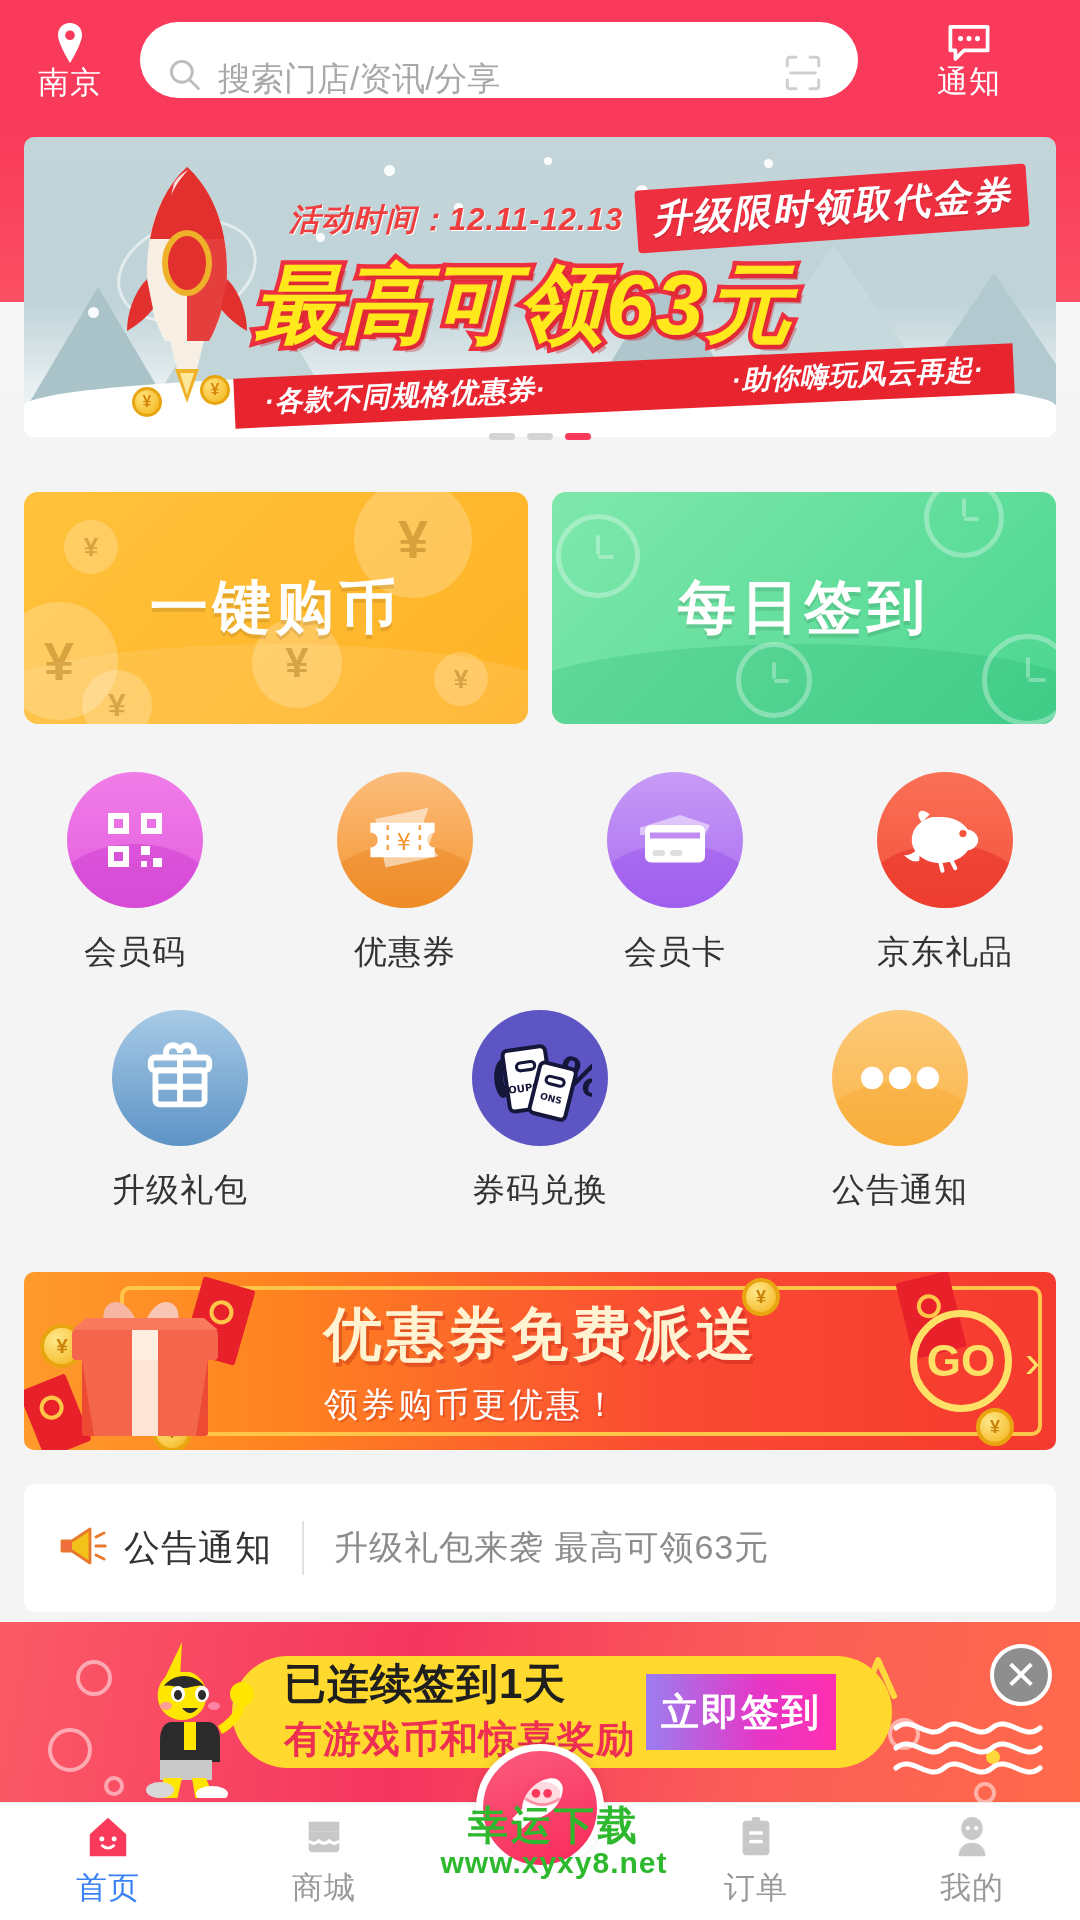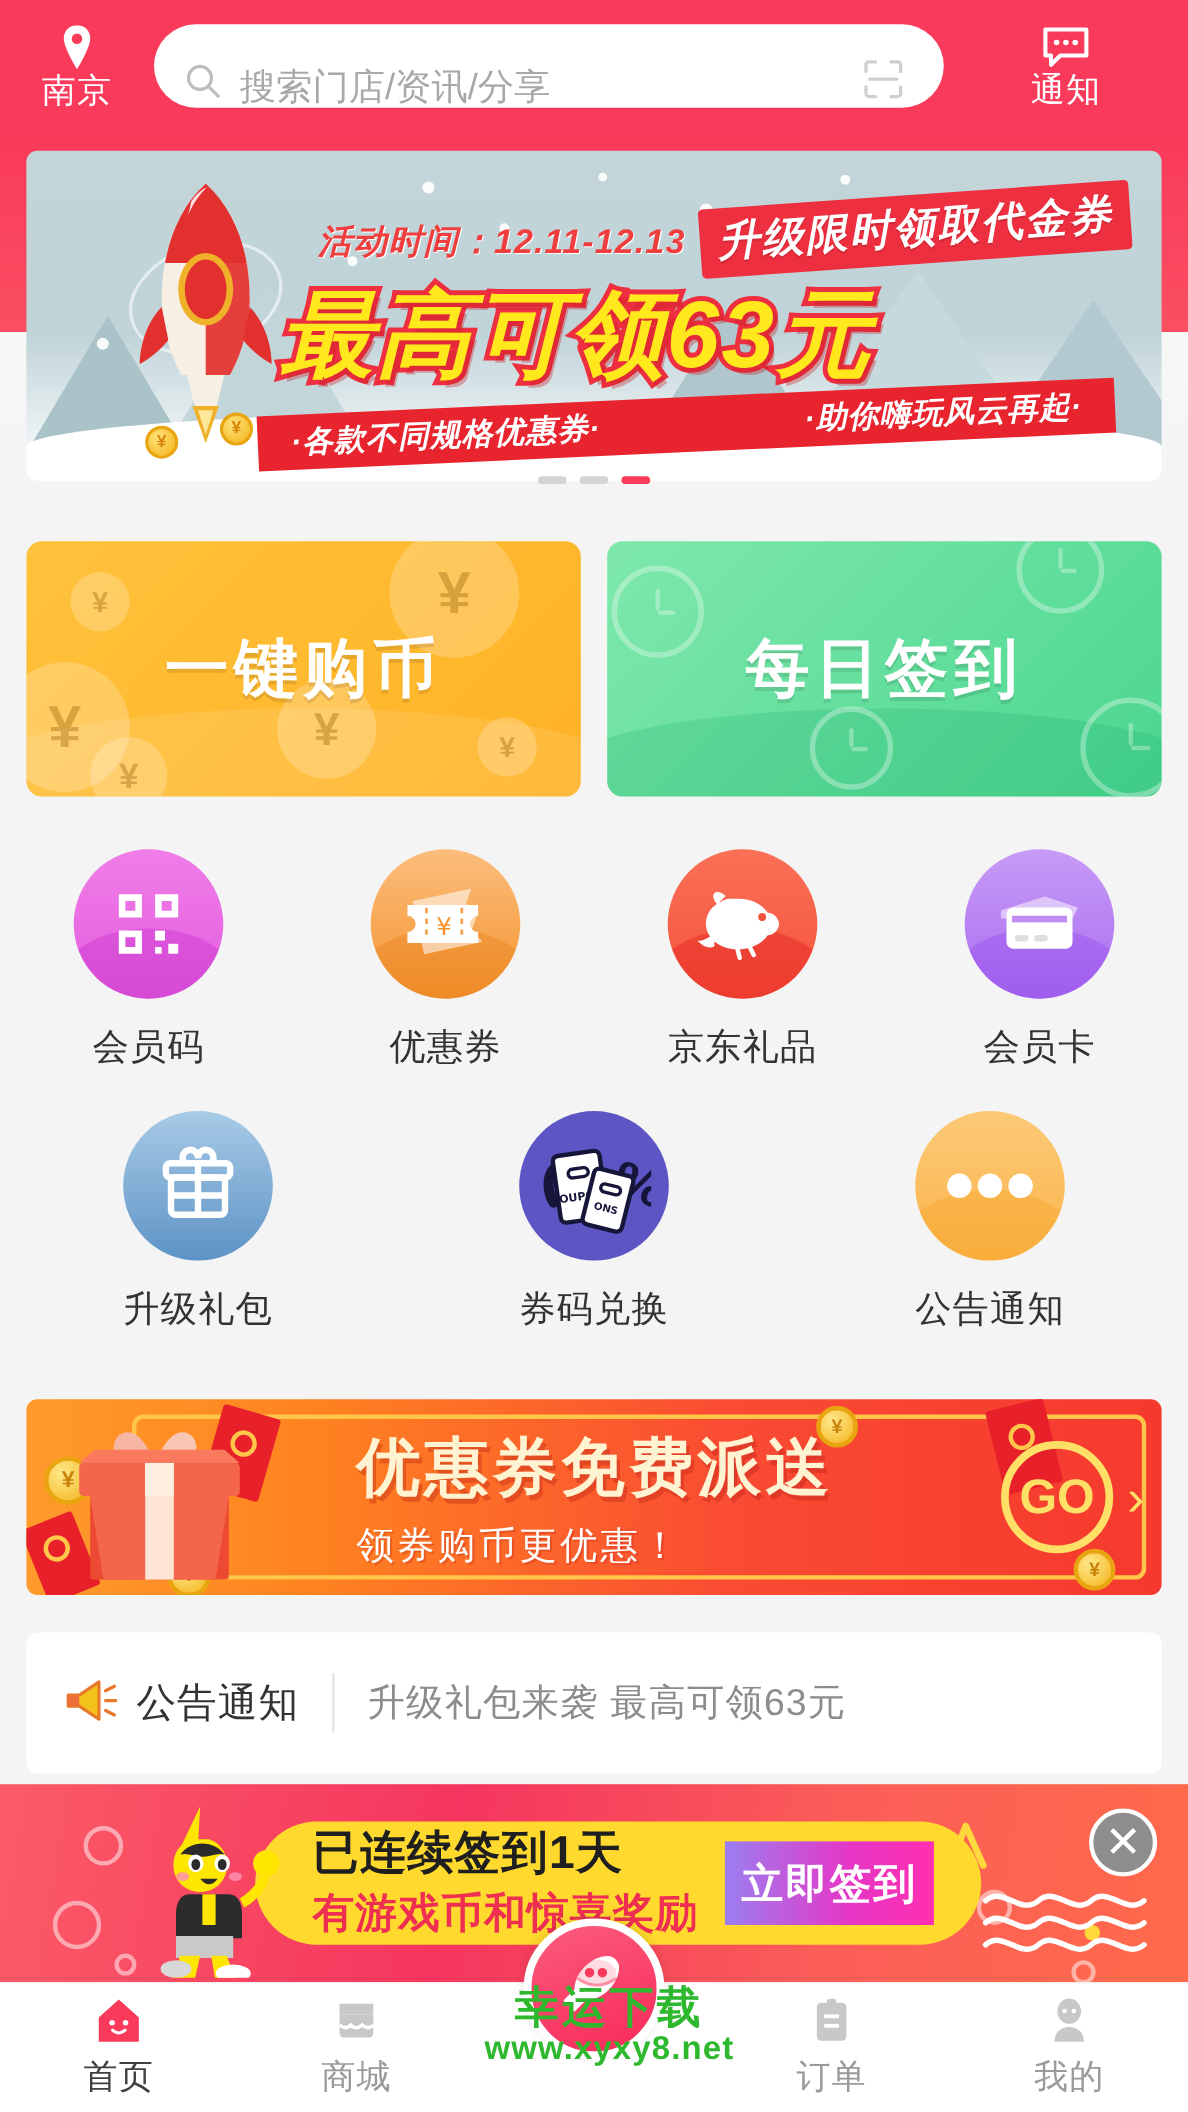--- a/index.html
+++ b/index.html
@@ -217,21 +217,21 @@
   .sg-dot { position: absolute; border-radius: 50%; background: #ffd93b; }
   .sg-card {
     position: absolute; left: 232px; top: 34px; width: 660px; height: 112px;
     background: #ffd92e; border-radius: 56px; z-index: 3;
     display: flex; 
   }
   .sg-texts { margin-left: 52px; }
   .sg-line1 { font-size: 42px; color: #1f1f1f; font-weight: bold; letter-spacing: 1px; }
   .sg-line2 { font-size: 38px; color: #ee2f52; font-weight: bold; letter-spacing: 1px; margin-top: 2px; }
   .sg-btn {
-    position: absolute; right: 43px; top: 18px; width: 190px; height: 76px;
+    position: absolute; right: 56px; top: 18px; width: 190px; height: 76px;
     background: linear-gradient(90deg, #9b7ef0 0%, #e636c6 60%, #ff2fb0 100%);
     display: flex; align-items: center; justify-content: center;
     color: #fff; font-size: 38px; letter-spacing: 2px; font-weight: bold;
     border: none; font-family: Liberation Sans, sans-serif; margin-left: 16px;
   }
   .mascot { position: absolute; left: 120px; top: 16px; width: 150px; height: 160px; z-index: 4; }
   .sg-close {
     position: absolute; right: 28px; top: 22px; width: 62px; height: 62px; z-index: 6;
     border-radius: 50%; background: #8e8e8e; border: 4px solid #fff;
     display: flex; align-items: center; justify-content: center;
@@ -245,21 +245,21 @@
     position: absolute; left: 0; bottom: 0; width: 1080px; height: 118px;
     background: #fff; display: flex; align-items: center;
     border-top: 1px solid #ededed;
   }
   .tab {
     flex: 1; height: 118px; display: flex; flex-direction: column;
     align-items: center; justify-content: center; gap: 7px;
   }
   .tab-ico { width: 46px; height: 46px; display: block; }
   .tab-label { font-size: 31px; color: #9a9a9a; letter-spacing: 1px; }
-  .tab.active .tab-label { color: #404040; }
+  .tab.active .tab-label { color: #3b82f6; }
   .tab.spacer { visibility: hidden; }
   .fab {
     position: absolute; left: 50%; transform: translateX(-50%);
     bottom: 48px; width: 128px; height: 128px; border-radius: 50%;
     background: linear-gradient(160deg, #fb5c7d 0%, #f9295a 100%);
     border: 7px solid #fff; z-index: 9;
     display: flex; align-items: center; justify-content: center;
     box-shadow: 0 -2px 10px rgba(0,0,0,.10);
   }
   .watermark {
@@ -424,45 +424,45 @@
             <path d="M3 6h26v4a3 3 0 0 0 0 6v4H3v-4a3 3 0 0 0 0-6z" fill="#fff"></path>
             <line x1="10" y1="7" x2="10" y2="19" stroke="#f5a14a" stroke-width="1" stroke-dasharray="2 2"></line>
             <line x1="23" y1="7" x2="23" y2="19" stroke="#f5a14a" stroke-width="1" stroke-dasharray="2 2"></line>
             <text x="16.5" y="17" font-size="9" fill="#f5942f" text-anchor="middle" font-family="DejaVu Sans">¥</text>
           </svg>
         </div>
         <div class="glabel">优惠券</div>
       </div>
 
       <div class="gcell">
+        <div class="gicon" style="background:linear-gradient(180deg,#c79bf6,#a96cf0);">
+          <div class="lowerwave" style="background:rgba(140,60,235,.30);"></div>
+          <svg width="80" height="64" viewBox="0 0 32 24">
+            <path d="M2 7l16-5 12 4-2 4H2z" fill="#ffffff" opacity=".5"></path>
+            <rect x="4" y="6" width="24" height="15" rx="2.5" fill="#fff"></rect>
+            <rect x="6" y="9" width="20" height="2.4" fill="#c08cf2"></rect>
+            <rect x="7" y="16" width="5" height="2.4" rx="1.2" fill="#dedede"></rect>
+            <rect x="14" y="16" width="5" height="2.4" rx="1.2" fill="#dedede"></rect>
+          </svg>
+        </div>
+        <div class="glabel">会员卡</div>
+      </div>
+
+      <div class="gcell">
         <div class="gicon" style="background:linear-gradient(180deg,#fa7056,#f4523c);">
           <div class="lowerwave" style="background:rgba(225,25,25,.38);"></div>
           <svg width="92" height="70" viewBox="0 0 36 26">
             <path d="M13 4c-4 1-8 4-8 9s5 9 11 9c5 0 9-2 11-5 2 0 4-2 4-4s-2-4-4-4c-2-3-6-5-10-5z" fill="#fff"></path>
             <path d="M12 3c-1-1-3-2-4-1s0 3 1 4z" fill="#fff"></path>
             <circle cx="25" cy="10.5" r="1.4" fill="#f4523c"></circle>
             <path d="M8 16c-2 2-4 3-6 3 2 2 4 3 6 2z" fill="#fff"></path>
             <path d="M20 20l2 4M16 21l1 4" stroke="#fff" stroke-width="1.6" stroke-linecap="round"></path>
           </svg>
         </div>
         <div class="glabel">京东礼品</div>
-      </div>
-
-      <div class="gcell">
-        <div class="gicon" style="background:linear-gradient(180deg,#c79bf6,#a96cf0);">
-          <div class="lowerwave" style="background:rgba(140,60,235,.30);"></div>
-          <svg width="80" height="64" viewBox="0 0 32 24">
-            <path d="M2 7l16-5 12 4-2 4H2z" fill="#ffffff" opacity=".5"></path>
-            <rect x="4" y="6" width="24" height="15" rx="2.5" fill="#fff"></rect>
-            <rect x="6" y="9" width="20" height="2.4" fill="#c08cf2"></rect>
-            <rect x="7" y="16" width="5" height="2.4" rx="1.2" fill="#dedede"></rect>
-            <rect x="14" y="16" width="5" height="2.4" rx="1.2" fill="#dedede"></rect>
-          </svg>
-        </div>
-        <div class="glabel">会员卡</div>
       </div>
     </div>
 
     <div class="grow">
 
       <div class="gcell">
         <div class="gicon" style="background:linear-gradient(180deg,#a8cbe6,#5d93c6);">
           <svg width="76" height="76" viewBox="0 0 26 26">
             <path d="M9 6a2.4 2.4 0 1 1 4-1.6 2.4 2.4 0 1 1 4 1.6" fill="none" stroke="#fff" stroke-width="2"></path>
             <rect x="3" y="6" width="20" height="4.4" rx="1.4" fill="none" stroke="#fff" stroke-width="2"></rect>

